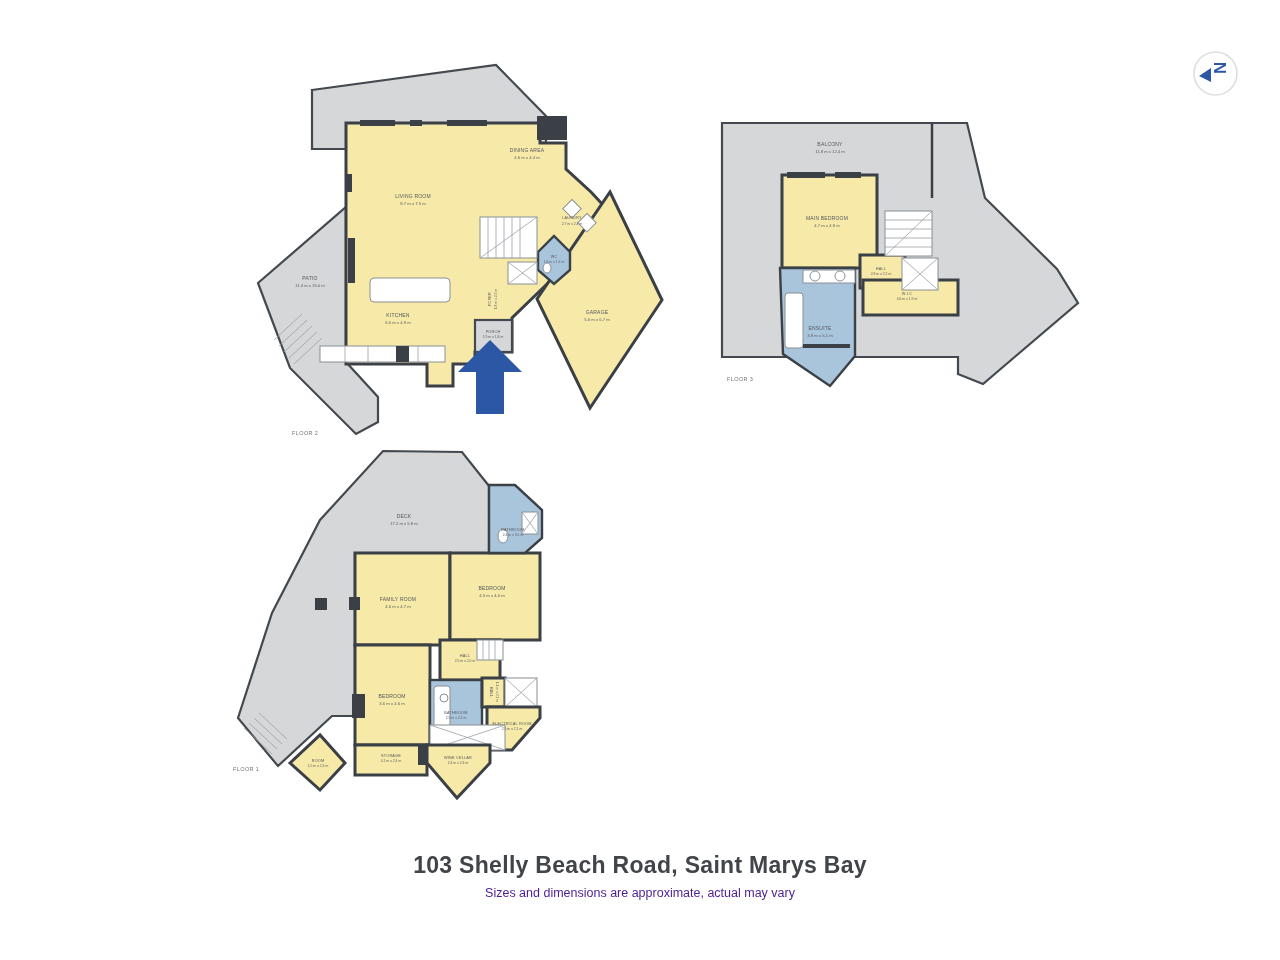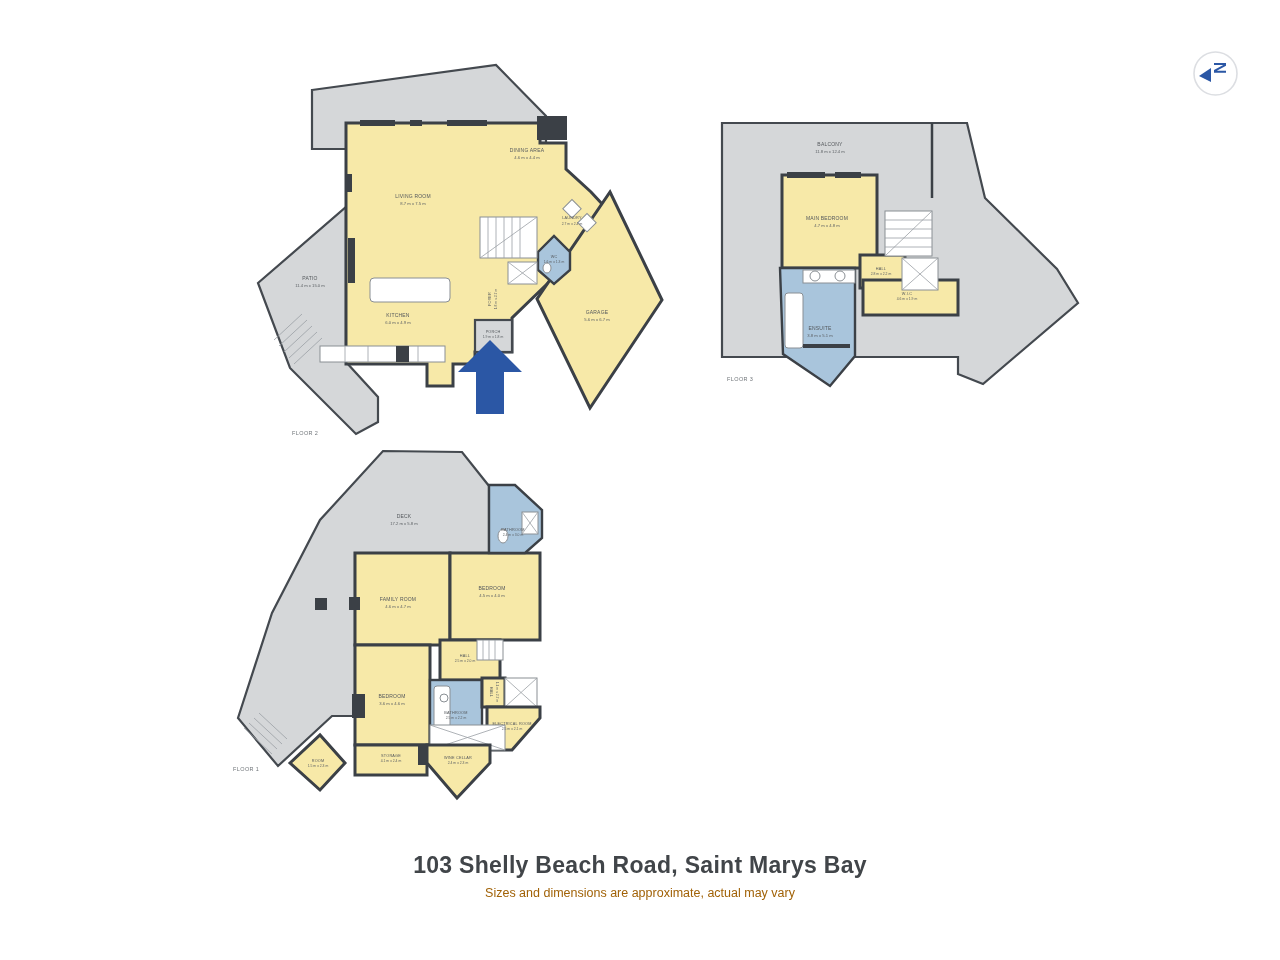--- a/index.html
+++ b/index.html
@@ -17,21 +17,21 @@
   .wall{stroke:#3b4046;fill:none;}
   .yellow{fill:#f7e9a8;stroke:#3b4046;stroke-width:3;stroke-linejoin:miter;}
   .gray{fill:#d5d7d9;stroke:#44494f;stroke-width:2.2;stroke-linejoin:miter;}
   .blue{fill:#a9c5dc;stroke:#3b4046;stroke-width:2.4;stroke-linejoin:miter;}
   .fix{fill:#ffffff;stroke:#8a8f94;stroke-width:1;}
   .fixline{stroke:#9aa0a5;stroke-width:.8;fill:none;}
   .darkblock{fill:#3b4046;stroke:none;}
   
   #footer-title{position:absolute;left:0;right:0;top:852px;text-align:center;}
   #footer-title .t1{font-size:23px;font-weight:bold;color:#414549;letter-spacing:.3px;}
-  #footer-title .t2{font-size:12.5px;color:#a16207;margin-top:7px;}
+  #footer-title .t2{font-size:12.5px;color:#4c1d95;margin-top:7px;}
   
   #logo{position:absolute;left:55px;top:856px;width:220px;color:#1e3667;}
   #logo .l1,#logo .l2{font-weight:bold;font-size:28px;line-height:24px;letter-spacing:.5px;}
   #logo .amp{position:absolute;left:128px;top:-10px;font-size:64px;font-weight:bold;
              color:#f3c62a;line-height:64px;}
   #logo .cap{font-size:4.5px;letter-spacing:.6px;margin-top:3px;margin-left:50px;color:#27406f;}
   
   #compass{position:absolute;left:1192px;top:50px;width:47px;height:47px;}
 </style>
 </head>

